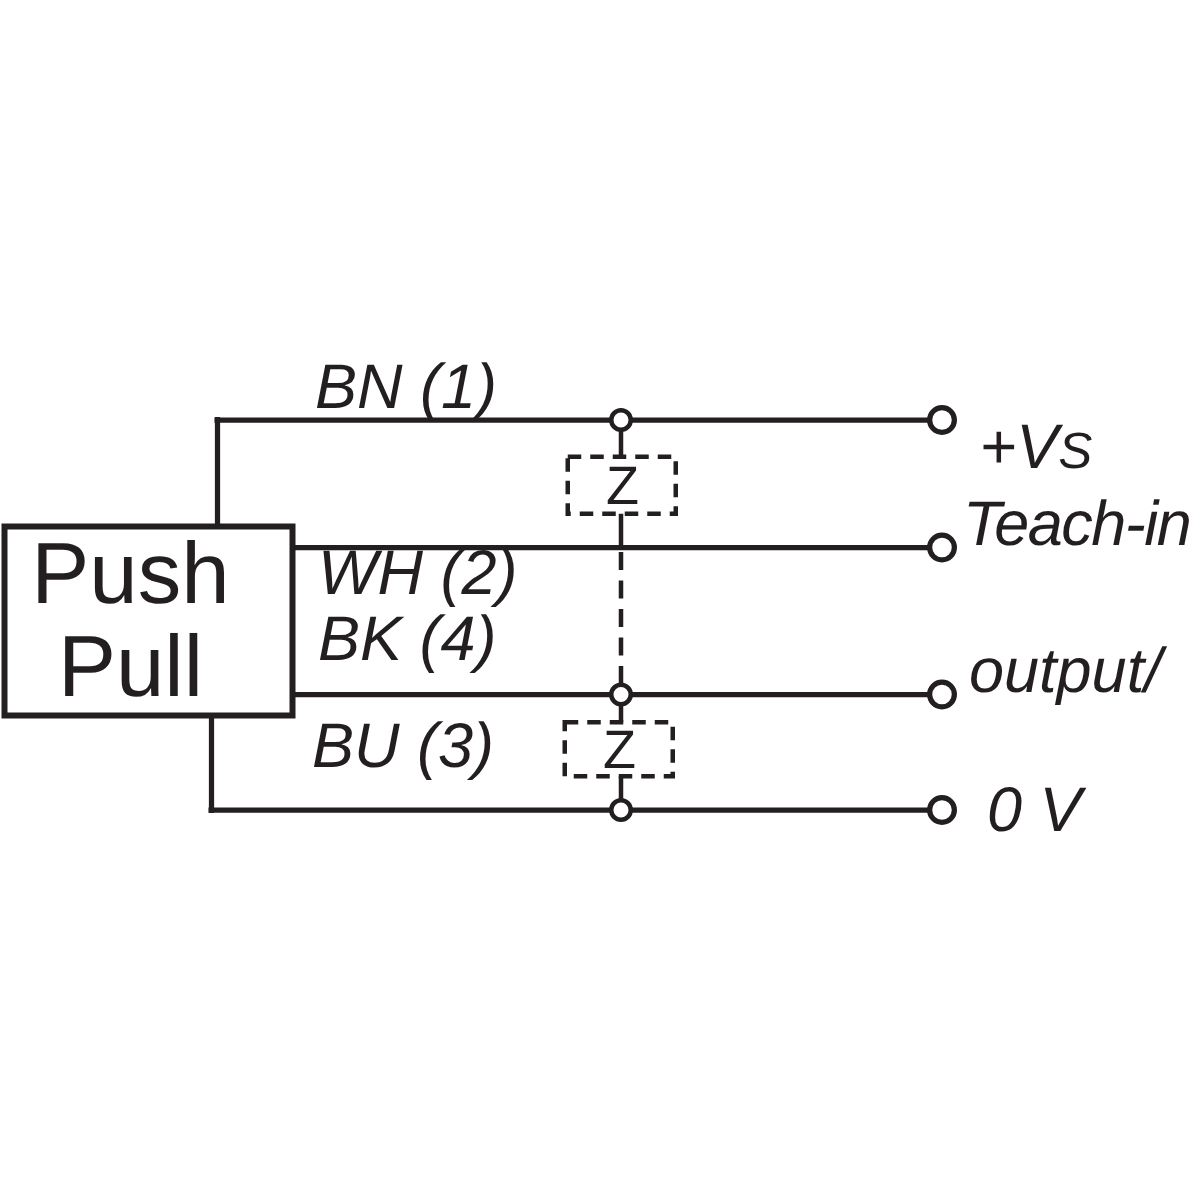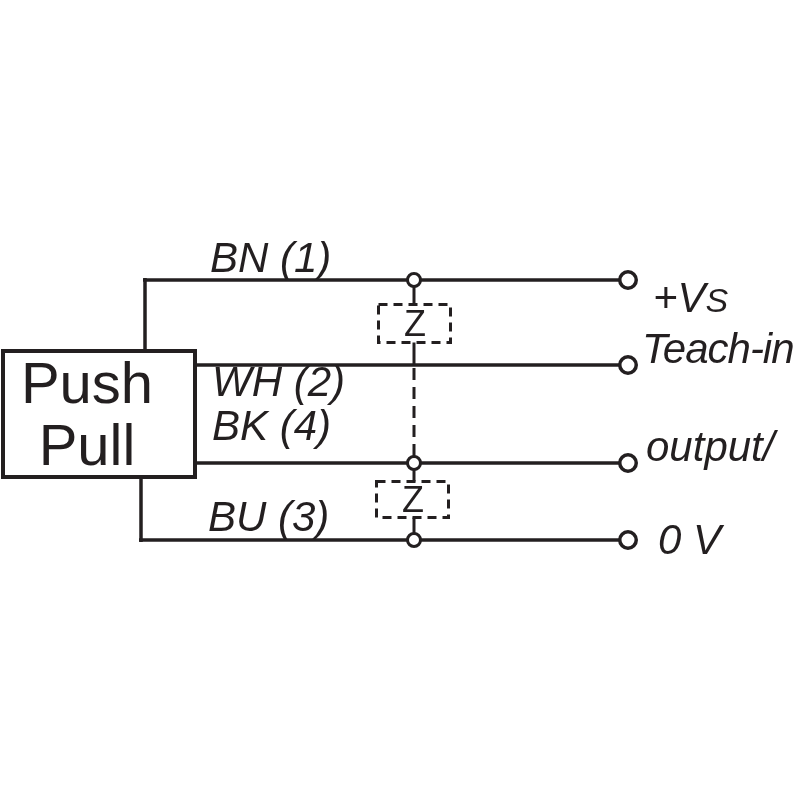--- a/index.html
+++ b/index.html
@@ -96,21 +96,21 @@
   </svg>
 
   <div class="device-label">
     <span>Push</span>
     <span>Pull</span>
   </div>
 
   <div class="lbl" style="left:210px; top:237px;">BN (1)</div>
   <div class="lbl" style="left:212px; top:320px;margin-top:41px;">WH (2)</div>
   <div class="lbl" style="left:212px; top:405px;text-align:center;">BK (4)</div>
-  <div class="lbl" style="left:208px; top:496px;">BU (3)</div>
+  <div class="lbl" style="left:208px; top:476px;">BU (3)</div>
 
   <div class="lbl" style="left:653px; top:257px;margin-top:20px;"><span>+V</span><span class="sub-s">S</span></div>
   <div class="lbl lbl-teach" style="left:642px; top:328px;">Teach-in</div>
   <div class="lbl lbl-output" style="left:646px; top:431px;text-align:center;">
     <div>output/</div>
   </div>
   <div class="lbl" style="left:644px; top:519px;margin-left:14px;">0 V</div>
 
   <div class="z-label z-upper">Z</div>
   <div class="z-label z-lower">Z</div>

